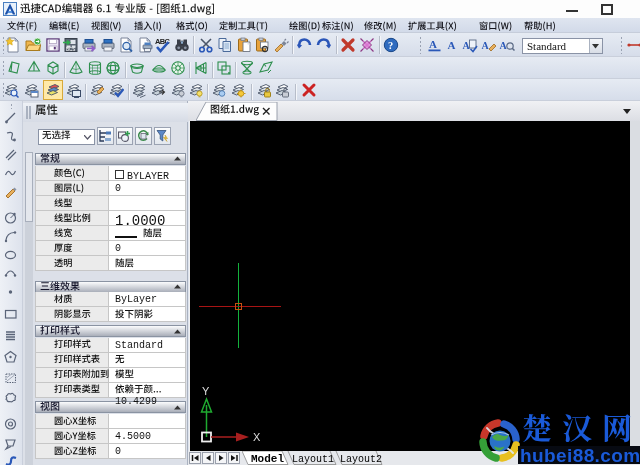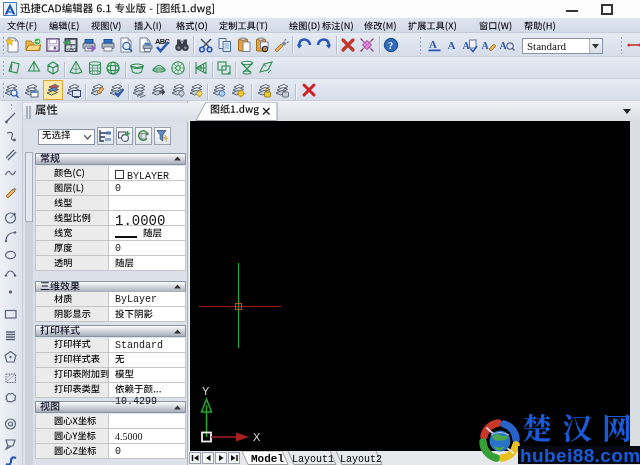--- a/index.html
+++ b/index.html
@@ -860,21 +860,21 @@
 <div class="abs" style="left:115px;top:396px;font-family:'Liberation Mono',monospace;font-size:10px;color:#111">10.4299</div>
 <div class="abs" style="left:35px;top:429px;width:74px;height:15px;background:#ebebeb;border:1px solid #c6c6c6;border-top:none"></div>
 <div class="abs" style="left:109px;top:429px;width:77px;height:15px;background:#fff;border:1px solid #c6c6c6;border-top:none;border-left:none"></div>
 <svg style="position:absolute;left:54.0px;top:431.9px;overflow:visible" width="42" height="10" fill="#111">
     <use href="#g102" transform="translate(0.0 7.2) scale(0.00920 -0.00920)"></use>
     <use href="#g103" transform="translate(9.2 7.2) scale(0.00920 -0.00920)"></use>
     <use href="#g105" transform="translate(18.4 7.2) scale(0.00920 -0.00920)"></use>
     <use href="#g104" transform="translate(23.5 7.2) scale(0.00920 -0.00920)"></use>
     <use href="#g42" transform="translate(32.7 7.2) scale(0.00920 -0.00920)"></use>
   </svg>
-<div class="abs" style="left:115px;top:431px;font-family:Liberation Serif, serif;font-size:10px;color:#111">4.5000</div>
+<div class="abs" style="left:115px;top:431px;font-family:Liberation Mono, monospace;font-size:10px;color:#111">4.5000</div>
 <div class="abs" style="left:35px;top:444px;width:74px;height:15px;background:#ebebeb;border:1px solid #c6c6c6;border-top:none"></div>
 <div class="abs" style="left:109px;top:444px;width:77px;height:15px;background:#fff;border:1px solid #c6c6c6;border-top:none;border-left:none"></div>
 <svg style="position:absolute;left:54.0px;top:446.9px;overflow:visible" width="42" height="10" fill="#111">
     <use href="#g102" transform="translate(0.0 7.2) scale(0.00920 -0.00920)"></use>
     <use href="#g103" transform="translate(9.2 7.2) scale(0.00920 -0.00920)"></use>
     <use href="#g106" transform="translate(18.4 7.2) scale(0.00920 -0.00920)"></use>
     <use href="#g104" transform="translate(24.0 7.2) scale(0.00920 -0.00920)"></use>
     <use href="#g42" transform="translate(33.2 7.2) scale(0.00920 -0.00920)"></use>
   </svg>
 <div class="abs" style="left:115px;top:446px;font-family:'Liberation Mono',monospace;font-size:10px;color:#111">0</div>

